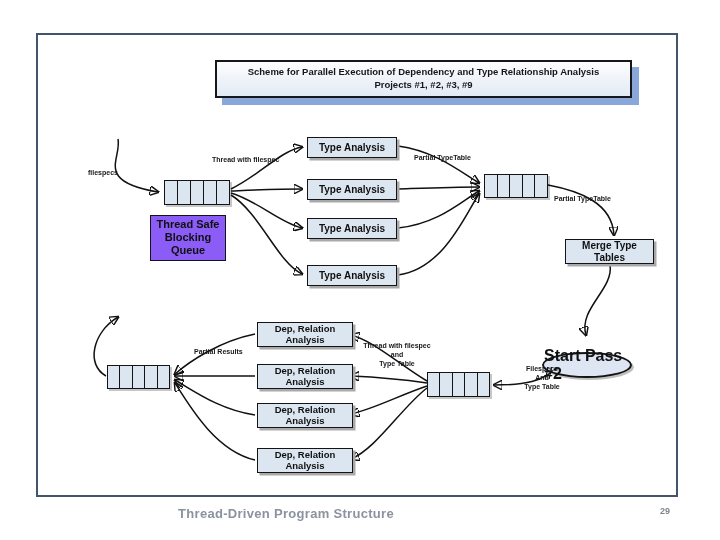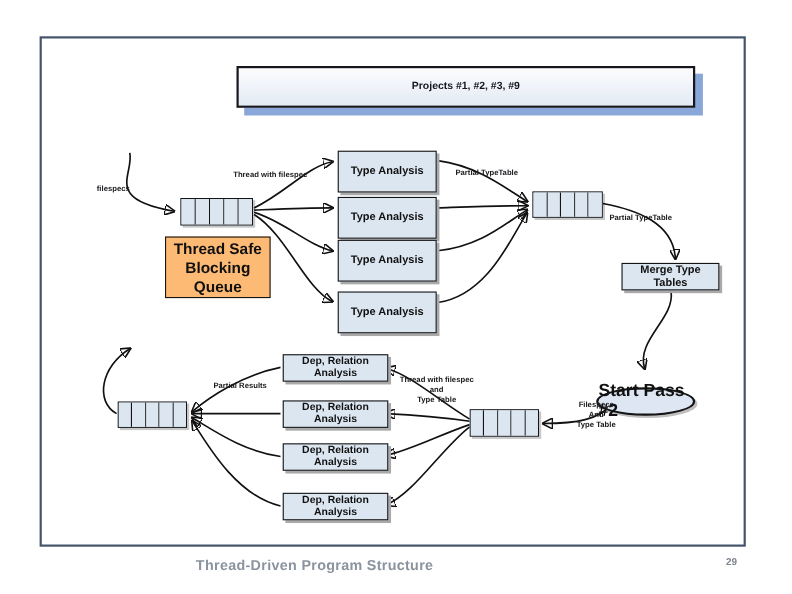--- a/index.html
+++ b/index.html
@@ -33,29 +33,29 @@
   .ellipse.start1{left:30px;top:76px;width:94px;height:28px;}
   .ellipse.start2{left:504px;top:304px;width:90px;height:26px;font-size:16px;margin-top:13px;}
 
   .fbox{
     position:absolute;border:1.5px solid #141414;background:#dce6f1;
     box-shadow:2.5px 2.5px 0 #a9a9a9;
     display:flex;flex-direction:column;align-items:center;justify-content:center;
     font-weight:bold;font-size:10px;color:#101010;text-align:center;line-height:1.12;
     box-sizing:border-box;
   }
-  .ta{left:269px;width:90px;height:38px;}
+  .ta{left:269px;width:90px;height:21px;}
   .dep{left:219px;width:96px;height:25px;font-size:9.5px;}
   .mtt{left:527px;top:204px;width:89px;height:25px;font-size:10px;}
   .mr{left:39px;top:255px;width:88px;height:22px;font-size:10px;}
 
   .label-box{
-    position:absolute;left:112px;top:180px;width:96px;
-    border:1.5px solid #141414;background:#fdba74;
-    font-weight:bold;font-size:14px;color:#101010;text-align:center;line-height:1.2;
+    position:absolute;left:112px;top:180px;width:76px;
+    border:1.5px solid #141414;background:#8b5cf6;
+    font-weight:bold;font-size:11px;color:#101010;text-align:center;line-height:1.2;
     padding:2px 0;box-sizing:border-box;
   }
 
   .queue{
     position:absolute;display:flex;border:1.5px solid #141414;background:#dce6f1;
     box-shadow:2px 2px 0 rgba(0,0,0,0.22);box-sizing:border-box;
   }
   .queue .cell{flex:1;border-right:1px solid #141414;background:#dce6f1;}
   .queue .cell:last-child{border-right:none;}
   .q1{left:126px;top:145px;width:66px;height:25px;}
@@ -107,20 +107,21 @@
       <path d="M 389,351 C 362,360 336,374 313,379" marker-end="url(#arrowhead)"></path>
       <path d="M 389,353 C 364,372 338,414 313,424" marker-end="url(#arrowhead)"></path>
       <path d="M 217,299 C 182,306 152,326 137,339" marker-end="url(#arrowhead)"></path>
       <path d="M 217,341 C 184,341 158,341 137,341" marker-end="url(#arrowhead)"></path>
       <path d="M 217,380 C 182,375 156,356 137,345" marker-end="url(#arrowhead)"></path>
       <path d="M 217,425 C 178,416 152,372 137,348" marker-end="url(#arrowhead)"></path>
       <path d="M 68,341 C 48,330 54,298 80,282" marker-end="url(#arrowhead)"></path>
     </svg>
 
     <div class="title-box">
+      <span>Scheme for Parallel Execution of Dependency and Type Relationship Analysis</span>
       <span>Projects #1, #2, #3, #9</span>
     </div>
 
 
     <div class="sm" style="left:50px;top:134px;">filespecs</div>
 
     <div class="queue q1">
       <div class="cell"></div>
       <div class="cell"></div>
       <div class="cell"></div>

